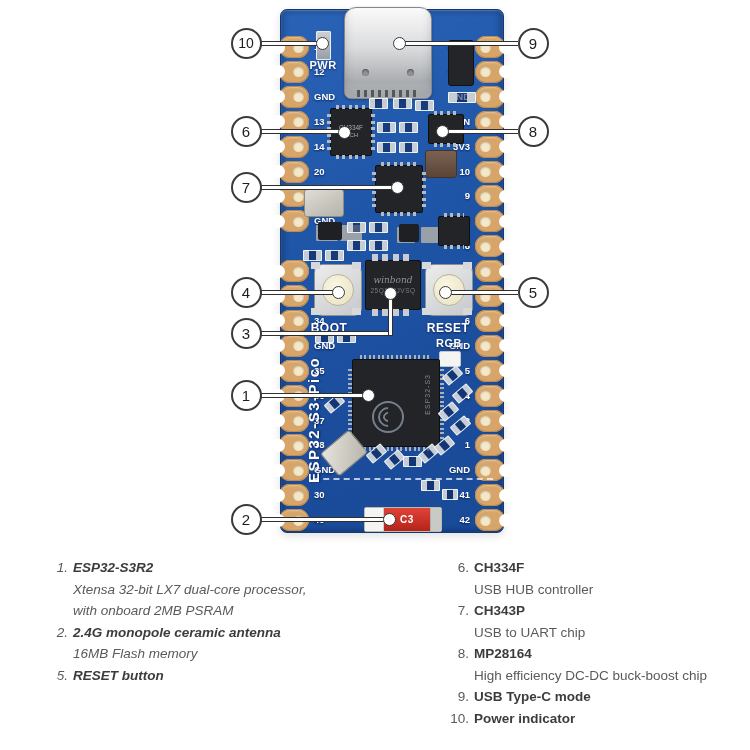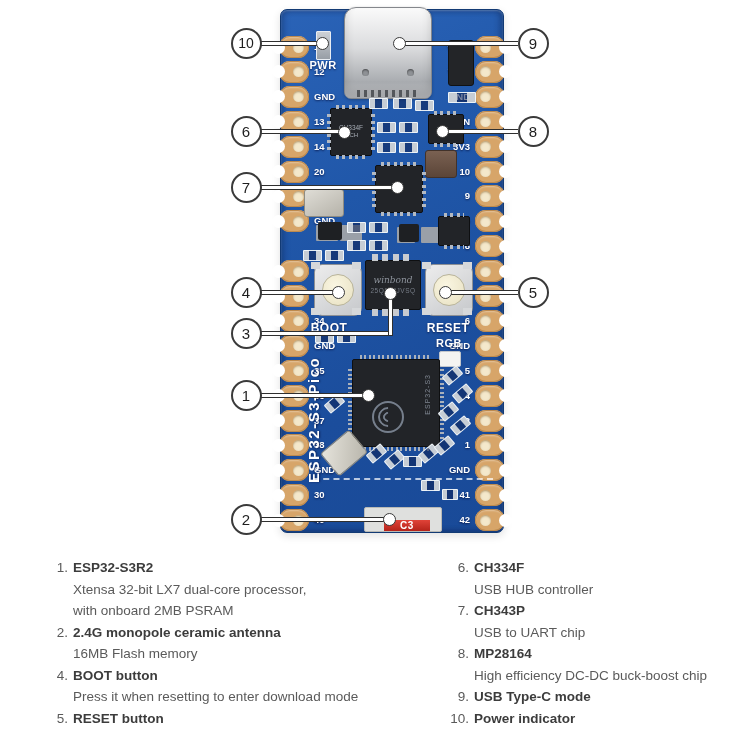--- a/index.html
+++ b/index.html
@@ -76,42 +76,42 @@
   .btn::after{content:"";position:absolute;width:9px;height:7px;background:#d6d8da;left:-4px;top:-3px;
        box-shadow:41px 0 0 0 #d6d8da,0 46px 0 0 #d6d8da,41px 46px 0 0 #d6d8da;}
   .led{position:absolute;background:#f4f4f2;border:1px solid #c2c6cb;border-radius:2px;}
   .pwrled{position:absolute;width:13px;height:27px;border:1.5px solid #e9edf3;border-radius:1px;
        background:linear-gradient(#cdd1d6,#989ea6);}
   .xtal{position:absolute;background:linear-gradient(135deg,#e6e4dc,#b8b5ab);border:1px solid #8f8c82;border-radius:4px;}
   .osc{position:absolute;background:linear-gradient(150deg,#dfddd6,#b5b2a9);border:1px solid #8f8c82;border-radius:3px;}
   .sot{position:absolute;background:#1e2023;border-radius:2px;box-shadow:-3px 2px 0 -1px #9aa0a8,21px 2px 0 -1px #9aa0a8;}
   .brown{position:absolute;background:linear-gradient(#7a6152,#5b4538);border:1px solid #42322a;border-radius:3px;}
   .darkchip{position:absolute;background:#232528;border:1px solid #101214;border-radius:3px;}
-  .antenna{position:absolute;display:flex;background:#dfe0de;border:1px solid #b9bab6;border-radius:2px;overflow:hidden;align-items:flex-end;}
+  .antenna{position:absolute;display:flex;background:#dfe0de;border:1px solid #b9bab6;border-radius:2px;overflow:hidden;}
   .ant-w{width:18px;background:#f4f4f2;border-right:1px solid #cfcfcb;}
   .ant-red{flex:1;background:linear-gradient(#e04338,#b5231a);color:#fff;font-weight:bold;font-size:10px;
        display:flex;align-items:center;justify-content:center;letter-spacing:.5px;}
   .ant-g{width:10px;background:#c9c9c6;border-left:1px solid #b1b1ad;}
   .p{position:absolute;width:17px;height:9px;border:1px solid rgba(240,245,250,.95);border-radius:1px;
      background:linear-gradient(90deg,#c6cdd5 0 30%,rgba(15,35,85,.55) 30% 70%,#c6cdd5 70%);}
   .r45{transform:rotate(-40deg);}
   .keepout{position:absolute;border-top:2px dashed rgba(255,255,255,.7);height:0;}
   
   .lead{position:absolute;height:5px;background:#fff;border-top:1.5px solid #2f2f2f;border-bottom:1.5px solid #2f2f2f;
         box-sizing:border-box;z-index:30;}
   .leadv{position:absolute;width:5px;background:#fff;border-left:1.5px solid #2f2f2f;border-right:1.5px solid #2f2f2f;
         box-sizing:border-box;z-index:30;}
   .ldot{position:absolute;width:13px;height:13px;border-radius:50%;background:#fff;border:1.5px solid #3a3a3a;
         box-sizing:border-box;z-index:31;}
   .co{position:absolute;width:31px;height:31px;border-radius:50%;background:#fff;border:2px solid #3a3a3a;
       box-sizing:border-box;display:flex;align-items:center;justify-content:center;
       font-size:15px;color:#1e1e1e;z-index:32;}
   
   .legend{position:absolute;font-size:13.5px;line-height:21.5px;color:#5a5a5a;}
-  .legend-left{left:50px;top:557px;width:372px;}
+  .legend-left{left:50px;top:557px;width:372px;font-style:italic;}
   .legend-right{left:446px;top:557px;width:300px;}
   .lnum{display:inline-block;min-width:18px;text-align:right;margin-right:5px;color:#5a5a5a;}
   .legend-right .lnum{min-width:23px;}
   .lname{font-weight:bold;color:#3c3c3c;}
   .ldesc{padding-left:23px;}
   .legend-right .ldesc{padding-left:28px;}
   .ldesc:empty{display:none;}
 </style>
 </head>
 <body>
@@ -405,25 +405,20 @@
       <div class="ldesc">with onboard 2MB PSRAM</div>
     </div>
       <div class="litem" style="--i: 1;">
       <div class="lhead"><span class="lnum">2.</span><span class="lname">2.4G monopole ceramic antenna</span></div>
 
     </div>
       <div class="litem" style="--i: 2;">
       <div class="ldesc">16MB Flash memory</div>
 
     </div>
-      <div class="litem" style="--i: 3;">
-      <div class="lhead"><span class="lnum">4.</span><span class="lname">BOOT button</span></div>
-      <div class="ldesc">Press it when resetting to enter download mode</div>
-
-    </div>
       <div class="litem" style="--i: 4;">
       <div class="lhead"><span class="lnum">5.</span><span class="lname">RESET button</span></div>
 
     </div>
     </div>
   <div class="legend legend-right">
       <div class="litem" style="--i: 0;">
       <div class="lhead"><span class="lnum">6.</span><span class="lname">CH334F</span></div>
       <div class="ldesc">USB HUB controller</div>
 

